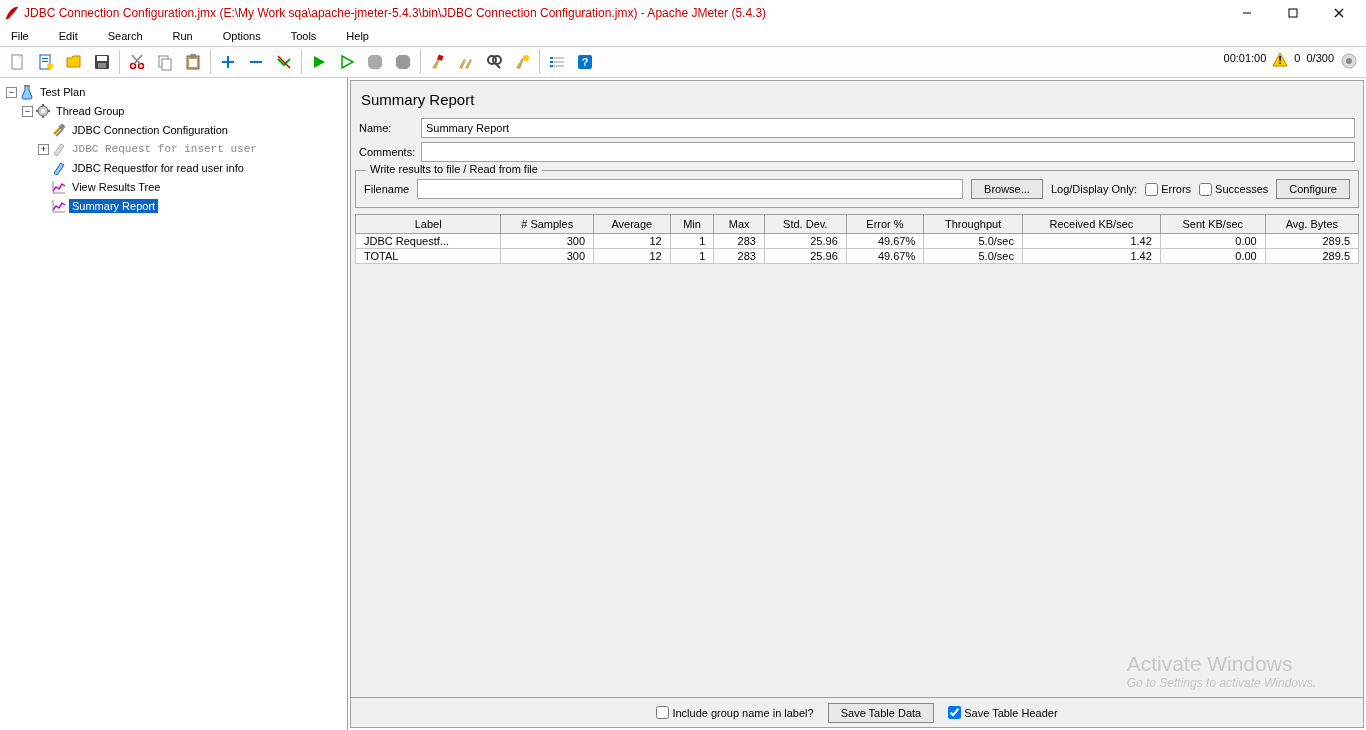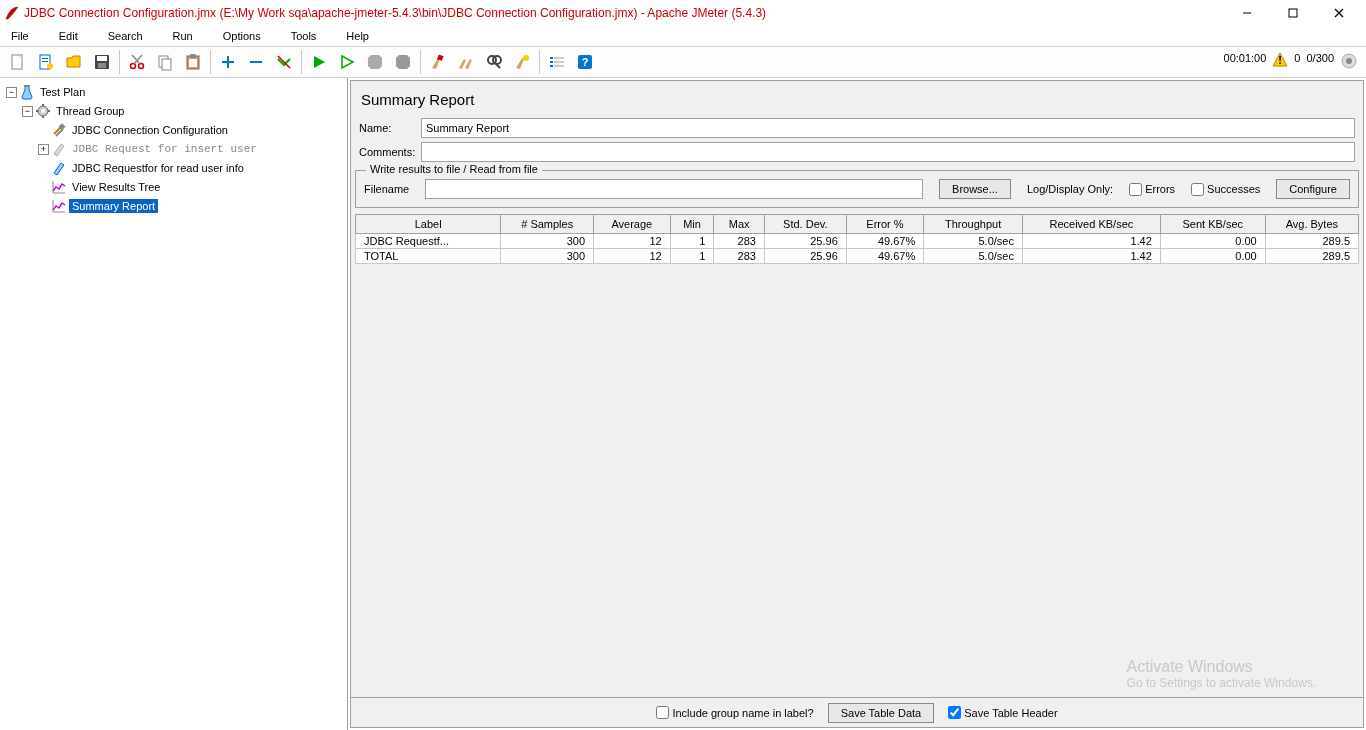--- a/index.html
+++ b/index.html
@@ -43,41 +43,41 @@
 .tree .selected .label { background: #0a64c8; color: #fff; }
 .tree .disabled .label { color: #888; font-family: Liberation Mono, monospace; }
 
 
 .panel-title { font-size: 15px; padding: 10px 10px 8px 10px; color: #000; }
 .form-row { display: flex; align-items: center; padding: 2px 8px; gap: 6px; }
 .form-row label { width: 56px; }
 .form-row input[type=text] { flex: 1; border: 1px solid #a0a0a0; background: #fff; padding: 2px 4px; height: 20px; font-size: 11px; }
 .groupbox { border: 1px solid #a0a0a0; margin: 6px 4px; background: #f0f0f0; }
 .groupbox .legend { position: relative; top: -8px; left: 10px; background: #f0f0f0; padding: 0 4px; display: inline-block; }
-.file-row { display: flex; align-items: center; padding: 0 8px 8px 8px; gap: 16px; margin-top: -4px; }
+.file-row { display: flex; align-items: center; padding: 0 8px 8px 8px; gap: 8px; margin-top: -4px; }
 .file-row input[type=text] { flex: 1; border: 1px solid #a0a0a0; background: #fff; padding: 2px 4px; height: 20px; }
 .btn { border: 1px solid #888; background: #e8e8e8; padding: 3px 12px; cursor: default; }
 .chk { display: flex; align-items: center; gap: 3px; }
 .chk input { width: 13px; height: 13px; }
 
 
 .table-wrap { flex: 1; margin: 0 4px; background: #f0f0f0; overflow: auto; }
 table.report { width: 100%; border-collapse: collapse; background: #fff; }
 table.report th { border: 1px solid #a0a0a0; background: #f0f0f0; padding: 3px 6px; font-weight: normal; text-align: center; }
 table.report td { border: 1px solid #c8c8c8; padding: 1px 8px; background: #fff; }
 table.report td.txt { text-align: left; }
 table.report td.num { text-align: right; }
 
 
 .bottom-bar { height: 30px; border-top: 1px solid #a0a0a0; display: flex; align-items: center; justify-content: center; gap: 14px; background: #f0f0f0; }
 
 
 .watermark { position: absolute; right: 50px; bottom: 40px; text-align: left; color: #c8c8c8; pointer-events: none; }
-.watermark .l1 { font-size: 16px; }
-.watermark .l2 { font-size: 12px; }
+.watermark .l1 { font-size: 21px; }
+.watermark .l2 { font-size: 12px; font-style: italic; }
 
 
 .ico-flask svg, .ico-gear svg, .ico-tool svg, .ico-pencil svg, .ico-chart svg { width:16px; height:16px; }
 </style>
 </head>
 <body>
 
 <div class="titlebar">
   <span class="feather">
     <svg viewBox="0 0 16 16">

